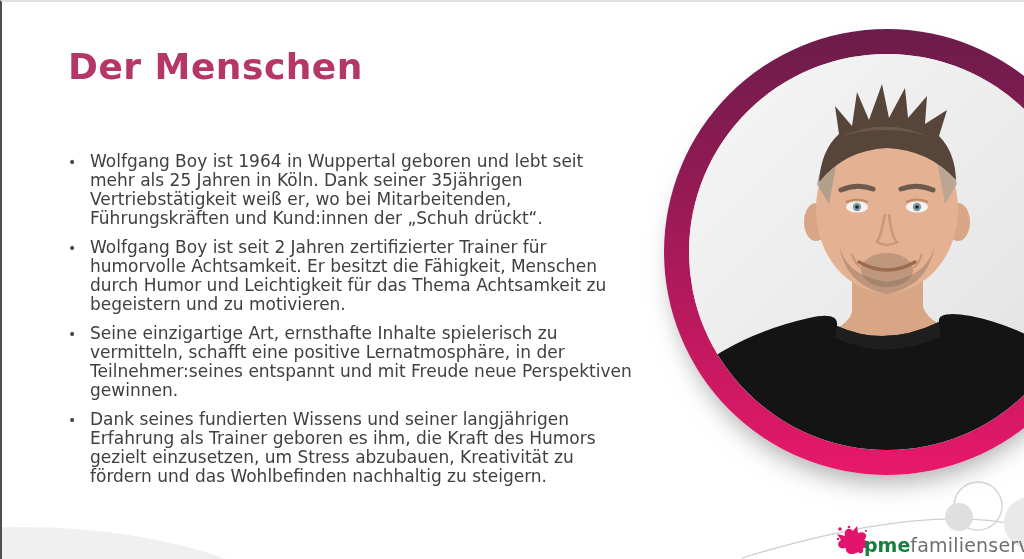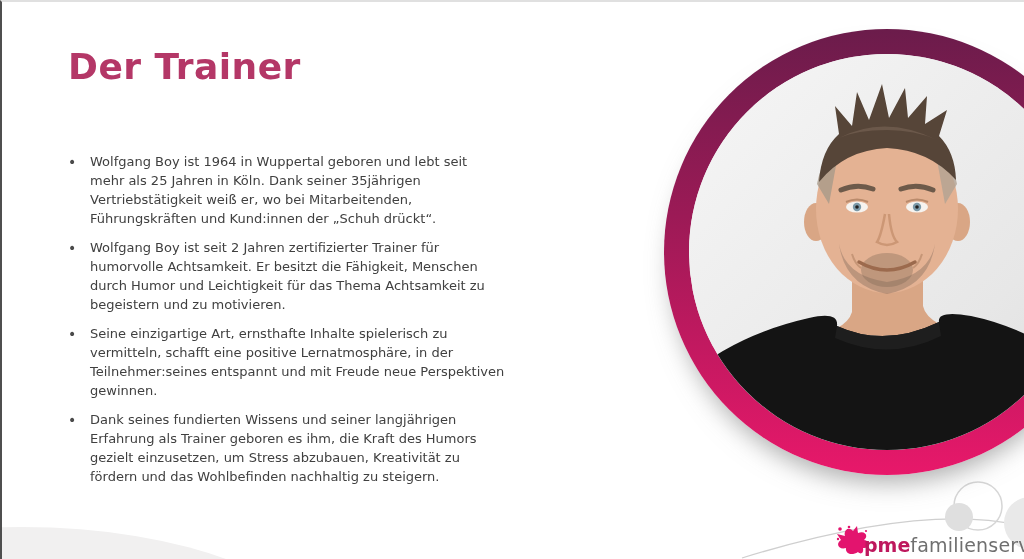--- a/index.html
+++ b/index.html
@@ -30,21 +30,21 @@
     display:flex;align-items:flex-start;
     margin-bottom:10px;
   }
   .bullet-marker{
     width:22px;flex:0 0 22px;
     color:#4a4a4a;font-size:14px;line-height:19px;
     padding-top:1px;
   }
   .bullet-text{
     flex:1;
-    color:#404040;font-size:13px;line-height:19px;
+    color:#404040;font-size:17px;line-height:19px;
     white-space:pre-line;
   }
   
   .photo-ring{
     position:absolute;left:662px;top:27px;width:446px;height:446px;
     border-radius:50%;
     background:linear-gradient(180deg,#6b1c4b 0%,#9c1a56 42%,#e8186a 100%);
     box-shadow:0 16px 24px -8px rgba(110,110,110,.55);
   }
   .photo-circle{
@@ -63,38 +63,38 @@
   }
   
   .logo{
     position:absolute;left:832px;top:521px;width:190px;height:36px;
   }
   .logo .splash{position:absolute;left:2px;top:2px;}
   .logo-text{
     position:absolute;left:30px;top:11px;white-space:nowrap;
     font-size:19px;line-height:22px;
   }
-  .logo-brand{color:#be185d;font-weight:bold;}
+  .logo-brand{color:#15803d;font-weight:bold;}
   .logo-suffix{color:#6f6f6f;font-weight:normal;letter-spacing:0.2px;}
 </style>
 </head>
 <body>
 
 <div class="slide">
 
   <div class="corner-blob"></div>
 
   <svg class="decor-svg" viewBox="0 0 1024 559" aria-hidden="true">
     <path d="M740,556 Q935,496 1035,528" fill="none" stroke="#cfcfcf" stroke-width="1.3"></path>
     <circle cx="976" cy="504" r="24" fill="none" stroke="#d6d6d6" stroke-width="1.5"></circle>
     <circle cx="957" cy="515" r="14" fill="#dfdfdf"></circle>
     <circle cx="1028" cy="521" r="26" fill="#e9e9e9"></circle>
   </svg>
 
-  <div class="title">Der Trainer</div>
+  <div class="title">Der Menschen</div>
 
   <div class="bullets">
     <div class="bullet-item">
       <span class="bullet-marker">•</span>
       <span class="bullet-text">Wolfgang Boy ist 1964 in Wuppertal geboren und lebt seit
 mehr als 25 Jahren in Köln. Dank seiner 35jährigen
 Vertriebstätigkeit weiß er, wo bei Mitarbeitenden,
 Führungskräften und Kund:innen der „Schuh drückt“.</span>
     </div>
     <div class="bullet-item">

